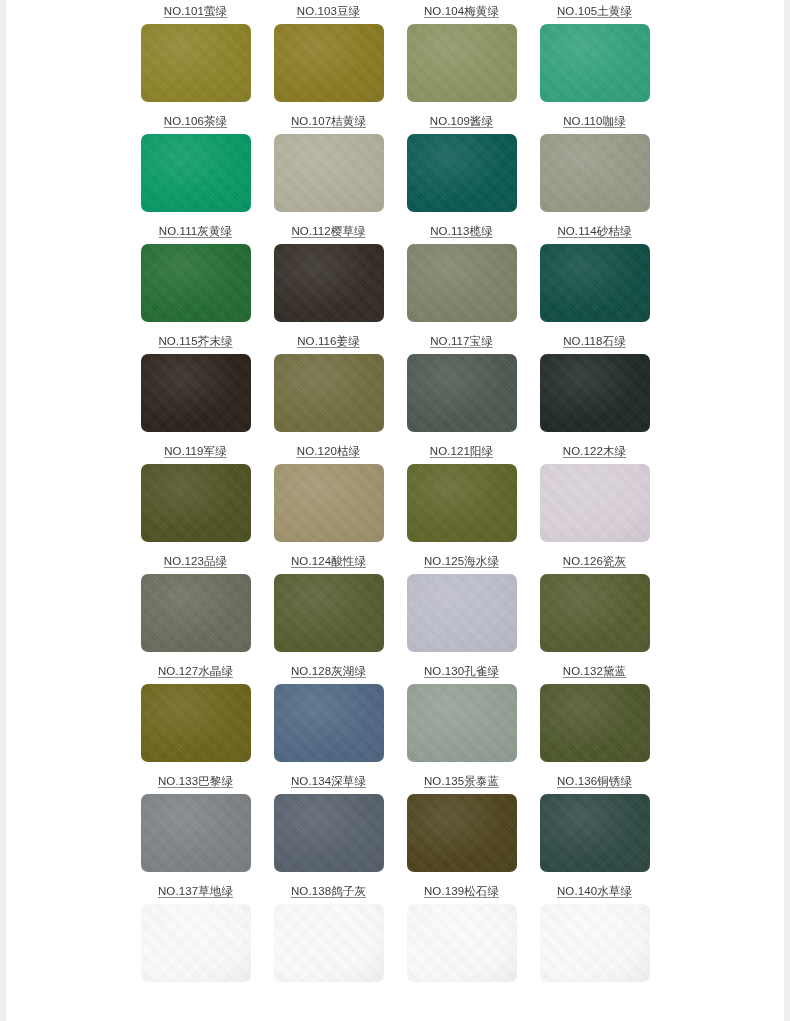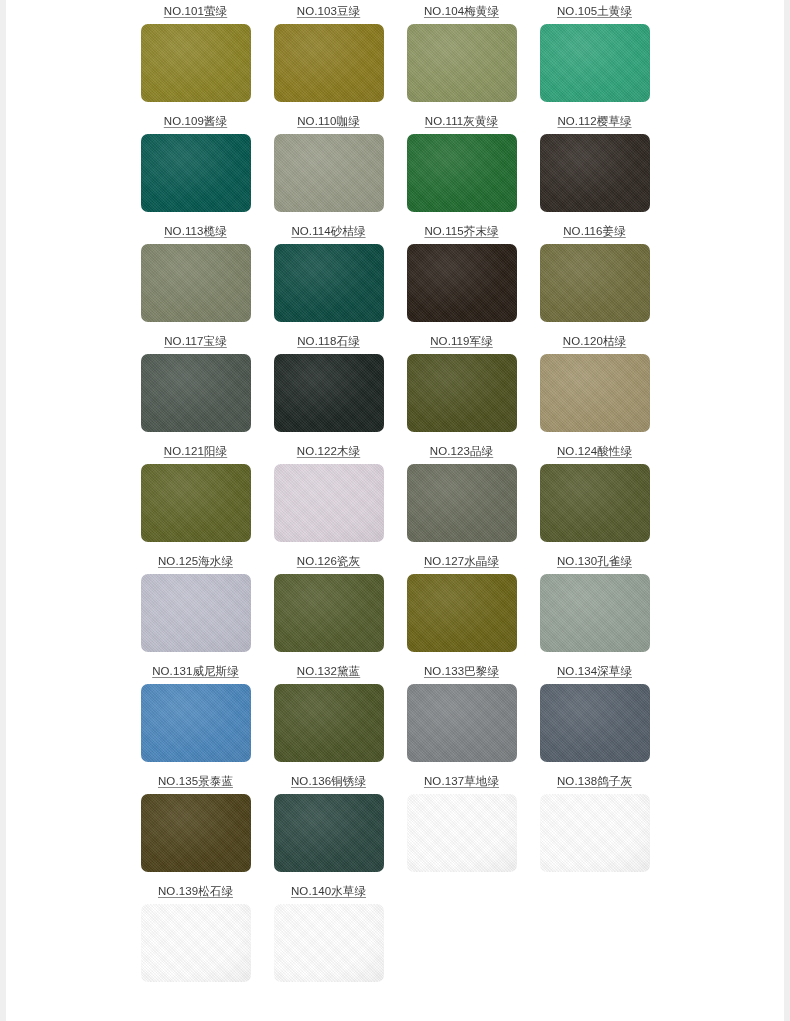--- a/index.html
+++ b/index.html
@@ -123,20 +123,28 @@
       </div>
       <div class="swatch-cell">
         <div class="swatch-label">NO.104梅黄绿</div>
         <div class="swatch-chip" style="background: rgb(139, 148, 96);"></div>
       </div>
       <div class="swatch-cell">
         <div class="swatch-label">NO.105土黄绿</div>
         <div class="swatch-chip" style="background: rgb(47, 163, 122);"></div>
       </div>
       <div class="swatch-cell">
+        <div class="swatch-label">NO.106茶绿</div>
+        <div class="swatch-chip" style="background: rgb(2, 154, 99);"></div>
+      </div>
+      <div class="swatch-cell">
+        <div class="swatch-label">NO.107桔黄绿</div>
+        <div class="swatch-chip" style="background: rgb(179, 176, 156);"></div>
+      </div>
+      <div class="swatch-cell">
         <div class="swatch-label">NO.109酱绿</div>
         <div class="swatch-chip" style="background: rgb(4, 88, 79);"></div>
       </div>
       <div class="swatch-cell">
         <div class="swatch-label">NO.110咖绿</div>
         <div class="swatch-chip" style="background: rgb(152, 154, 135);"></div>
       </div>
       <div class="swatch-cell">
         <div class="swatch-label">NO.111灰黄绿</div>
         <div class="swatch-chip" style="background: rgb(31, 107, 46);"></div>
@@ -199,28 +207,28 @@
       </div>
       <div class="swatch-cell">
         <div class="swatch-label">NO.126瓷灰</div>
         <div class="swatch-chip" style="background: rgb(82, 91, 44);"></div>
       </div>
       <div class="swatch-cell">
         <div class="swatch-label">NO.127水晶绿</div>
         <div class="swatch-chip" style="background: rgb(106, 99, 23);"></div>
       </div>
       <div class="swatch-cell">
+        <div class="swatch-label">NO.128灰湖绿</div>
+        <div class="swatch-chip" style="background: rgb(77, 102, 131);"></div>
+      </div>
+      <div class="swatch-cell">
         <div class="swatch-label">NO.130孔雀绿</div>
         <div class="swatch-chip" style="background: rgb(147, 160, 149);"></div>
       </div>
       <div class="swatch-cell">
-        <div class="swatch-label">NO.131威尼斯绿</div>
-        <div class="swatch-chip" style="background: rgb(74, 134, 188);"></div>
-      </div>
-      <div class="swatch-cell">
         <div class="swatch-label">NO.132黛蓝</div>
         <div class="swatch-chip" style="background: rgb(75, 85, 39);"></div>
       </div>
       <div class="swatch-cell">
         <div class="swatch-label">NO.133巴黎绿</div>
         <div class="swatch-chip" style="background: rgb(125, 129, 132);"></div>
       </div>
       <div class="swatch-cell">
         <div class="swatch-label">NO.134深草绿</div>
         <div class="swatch-chip" style="background: rgb(85, 95, 106);"></div>

